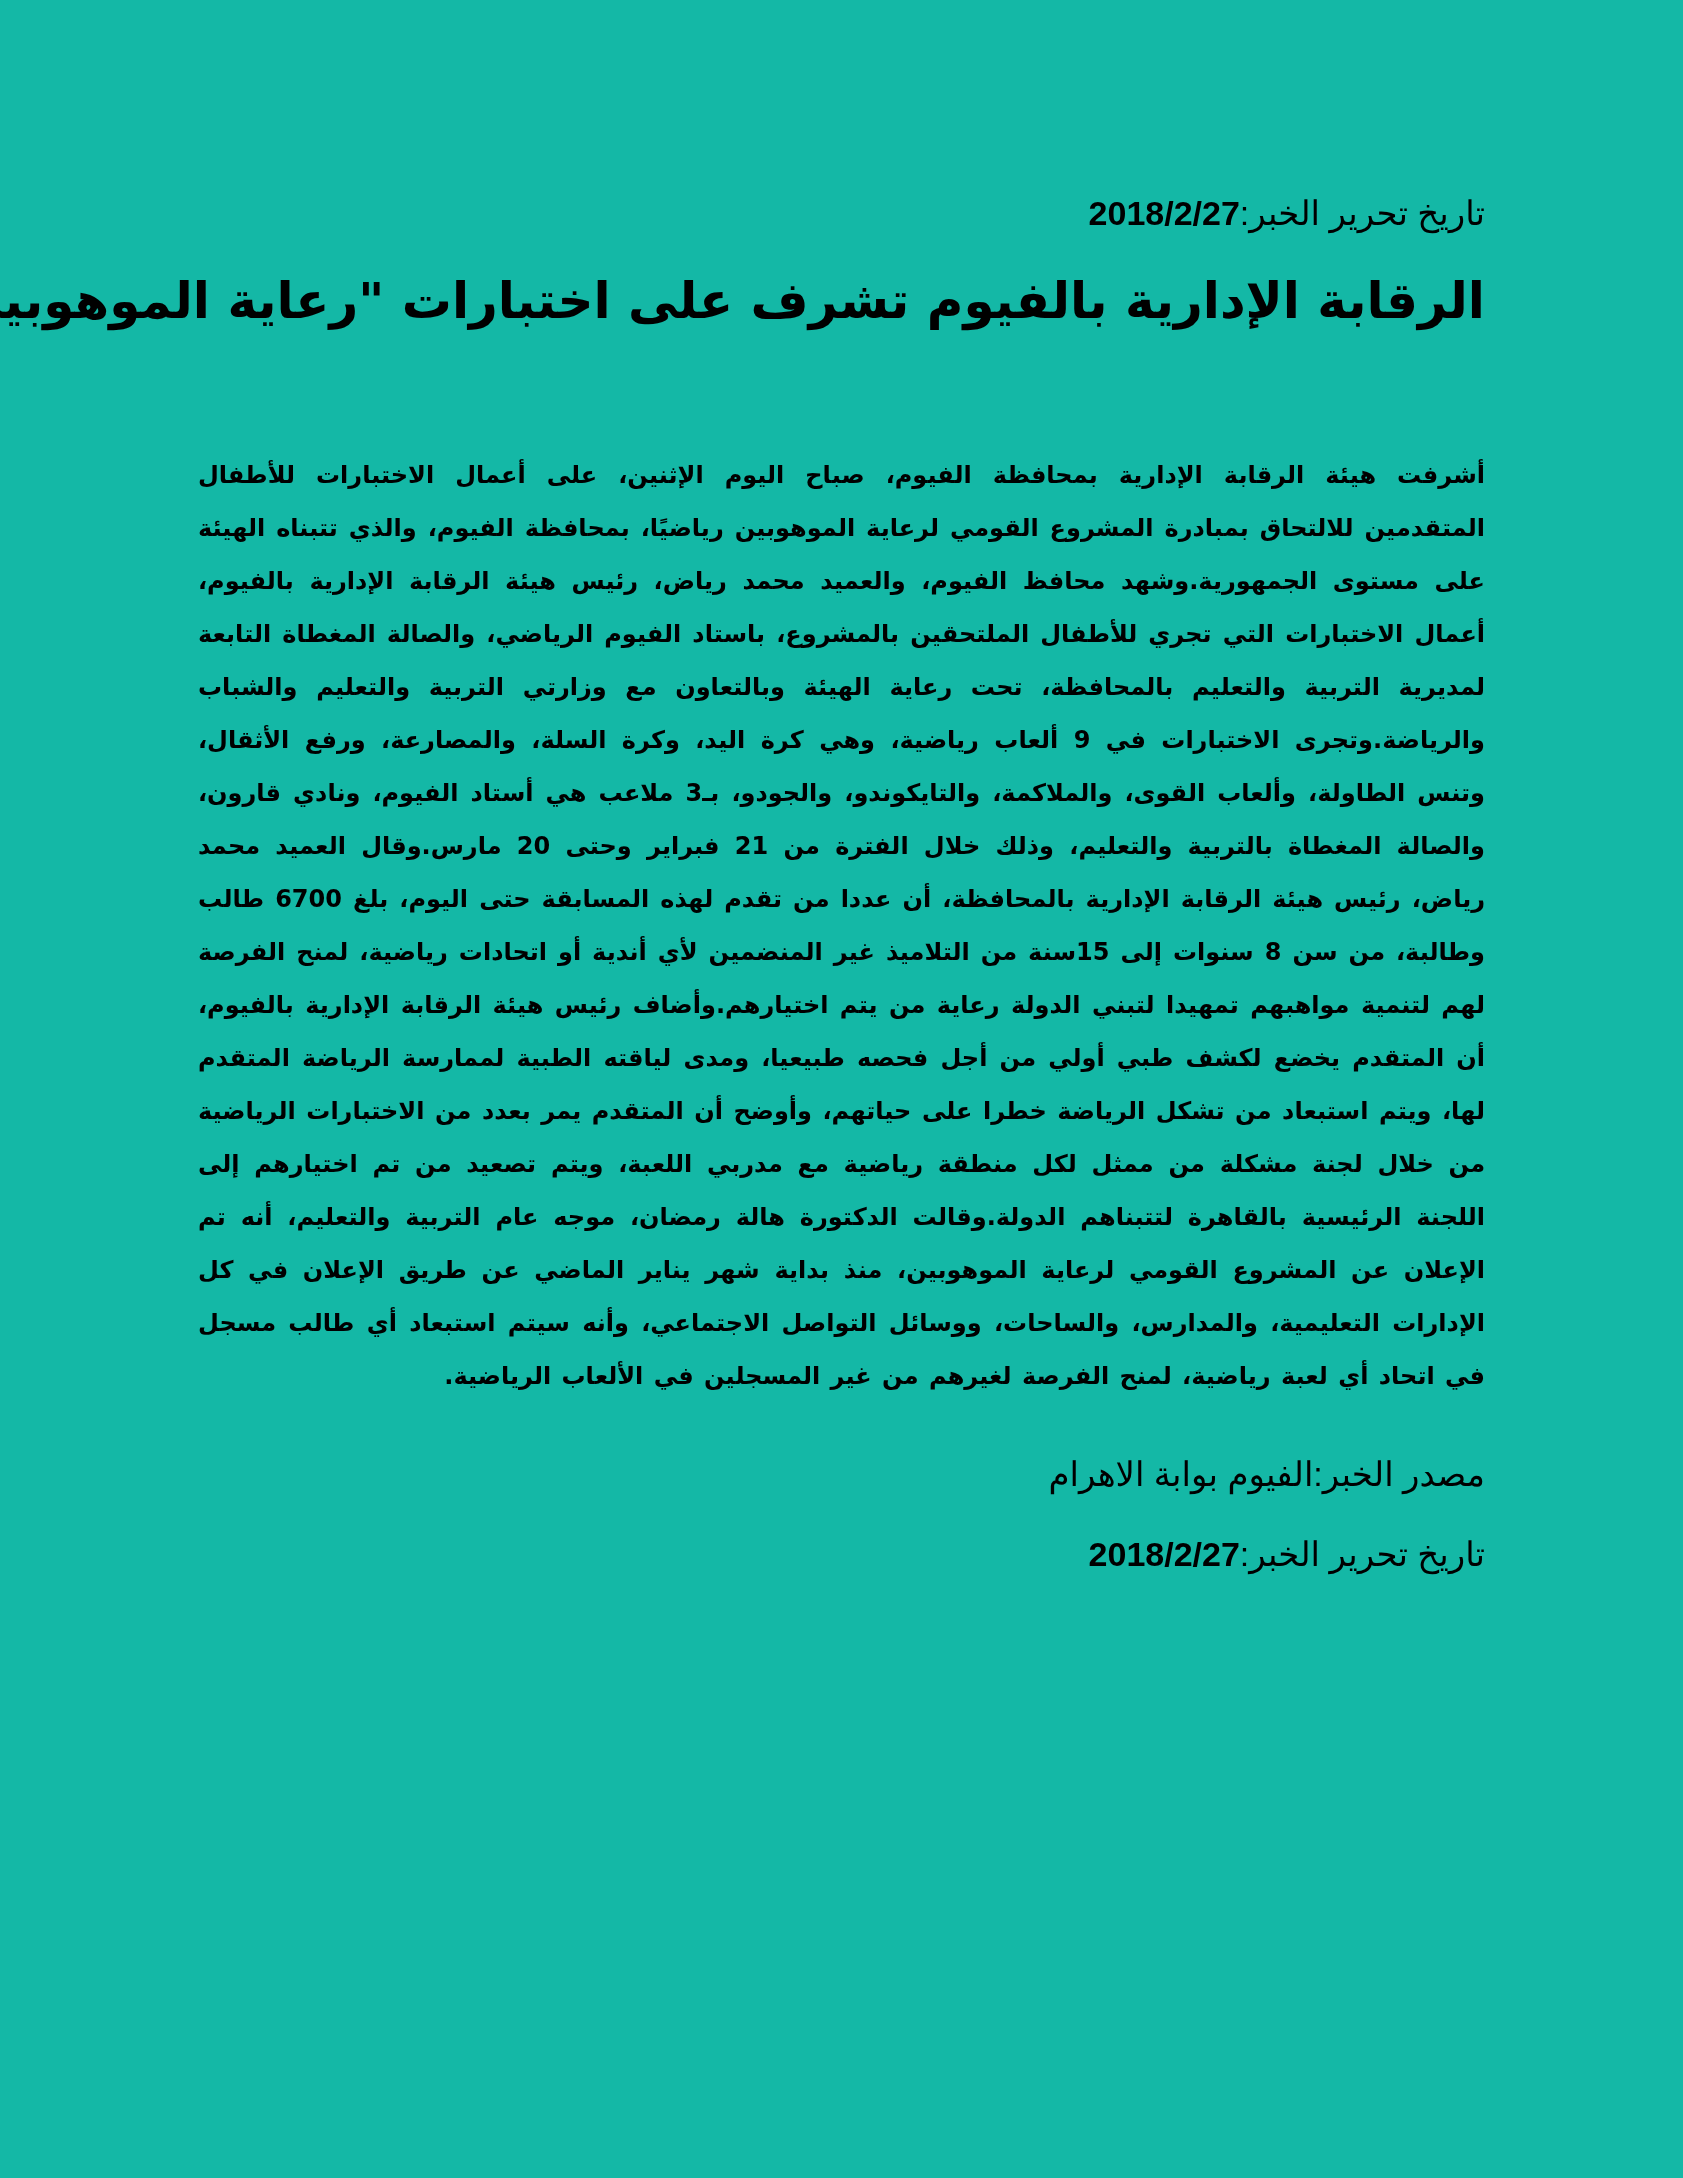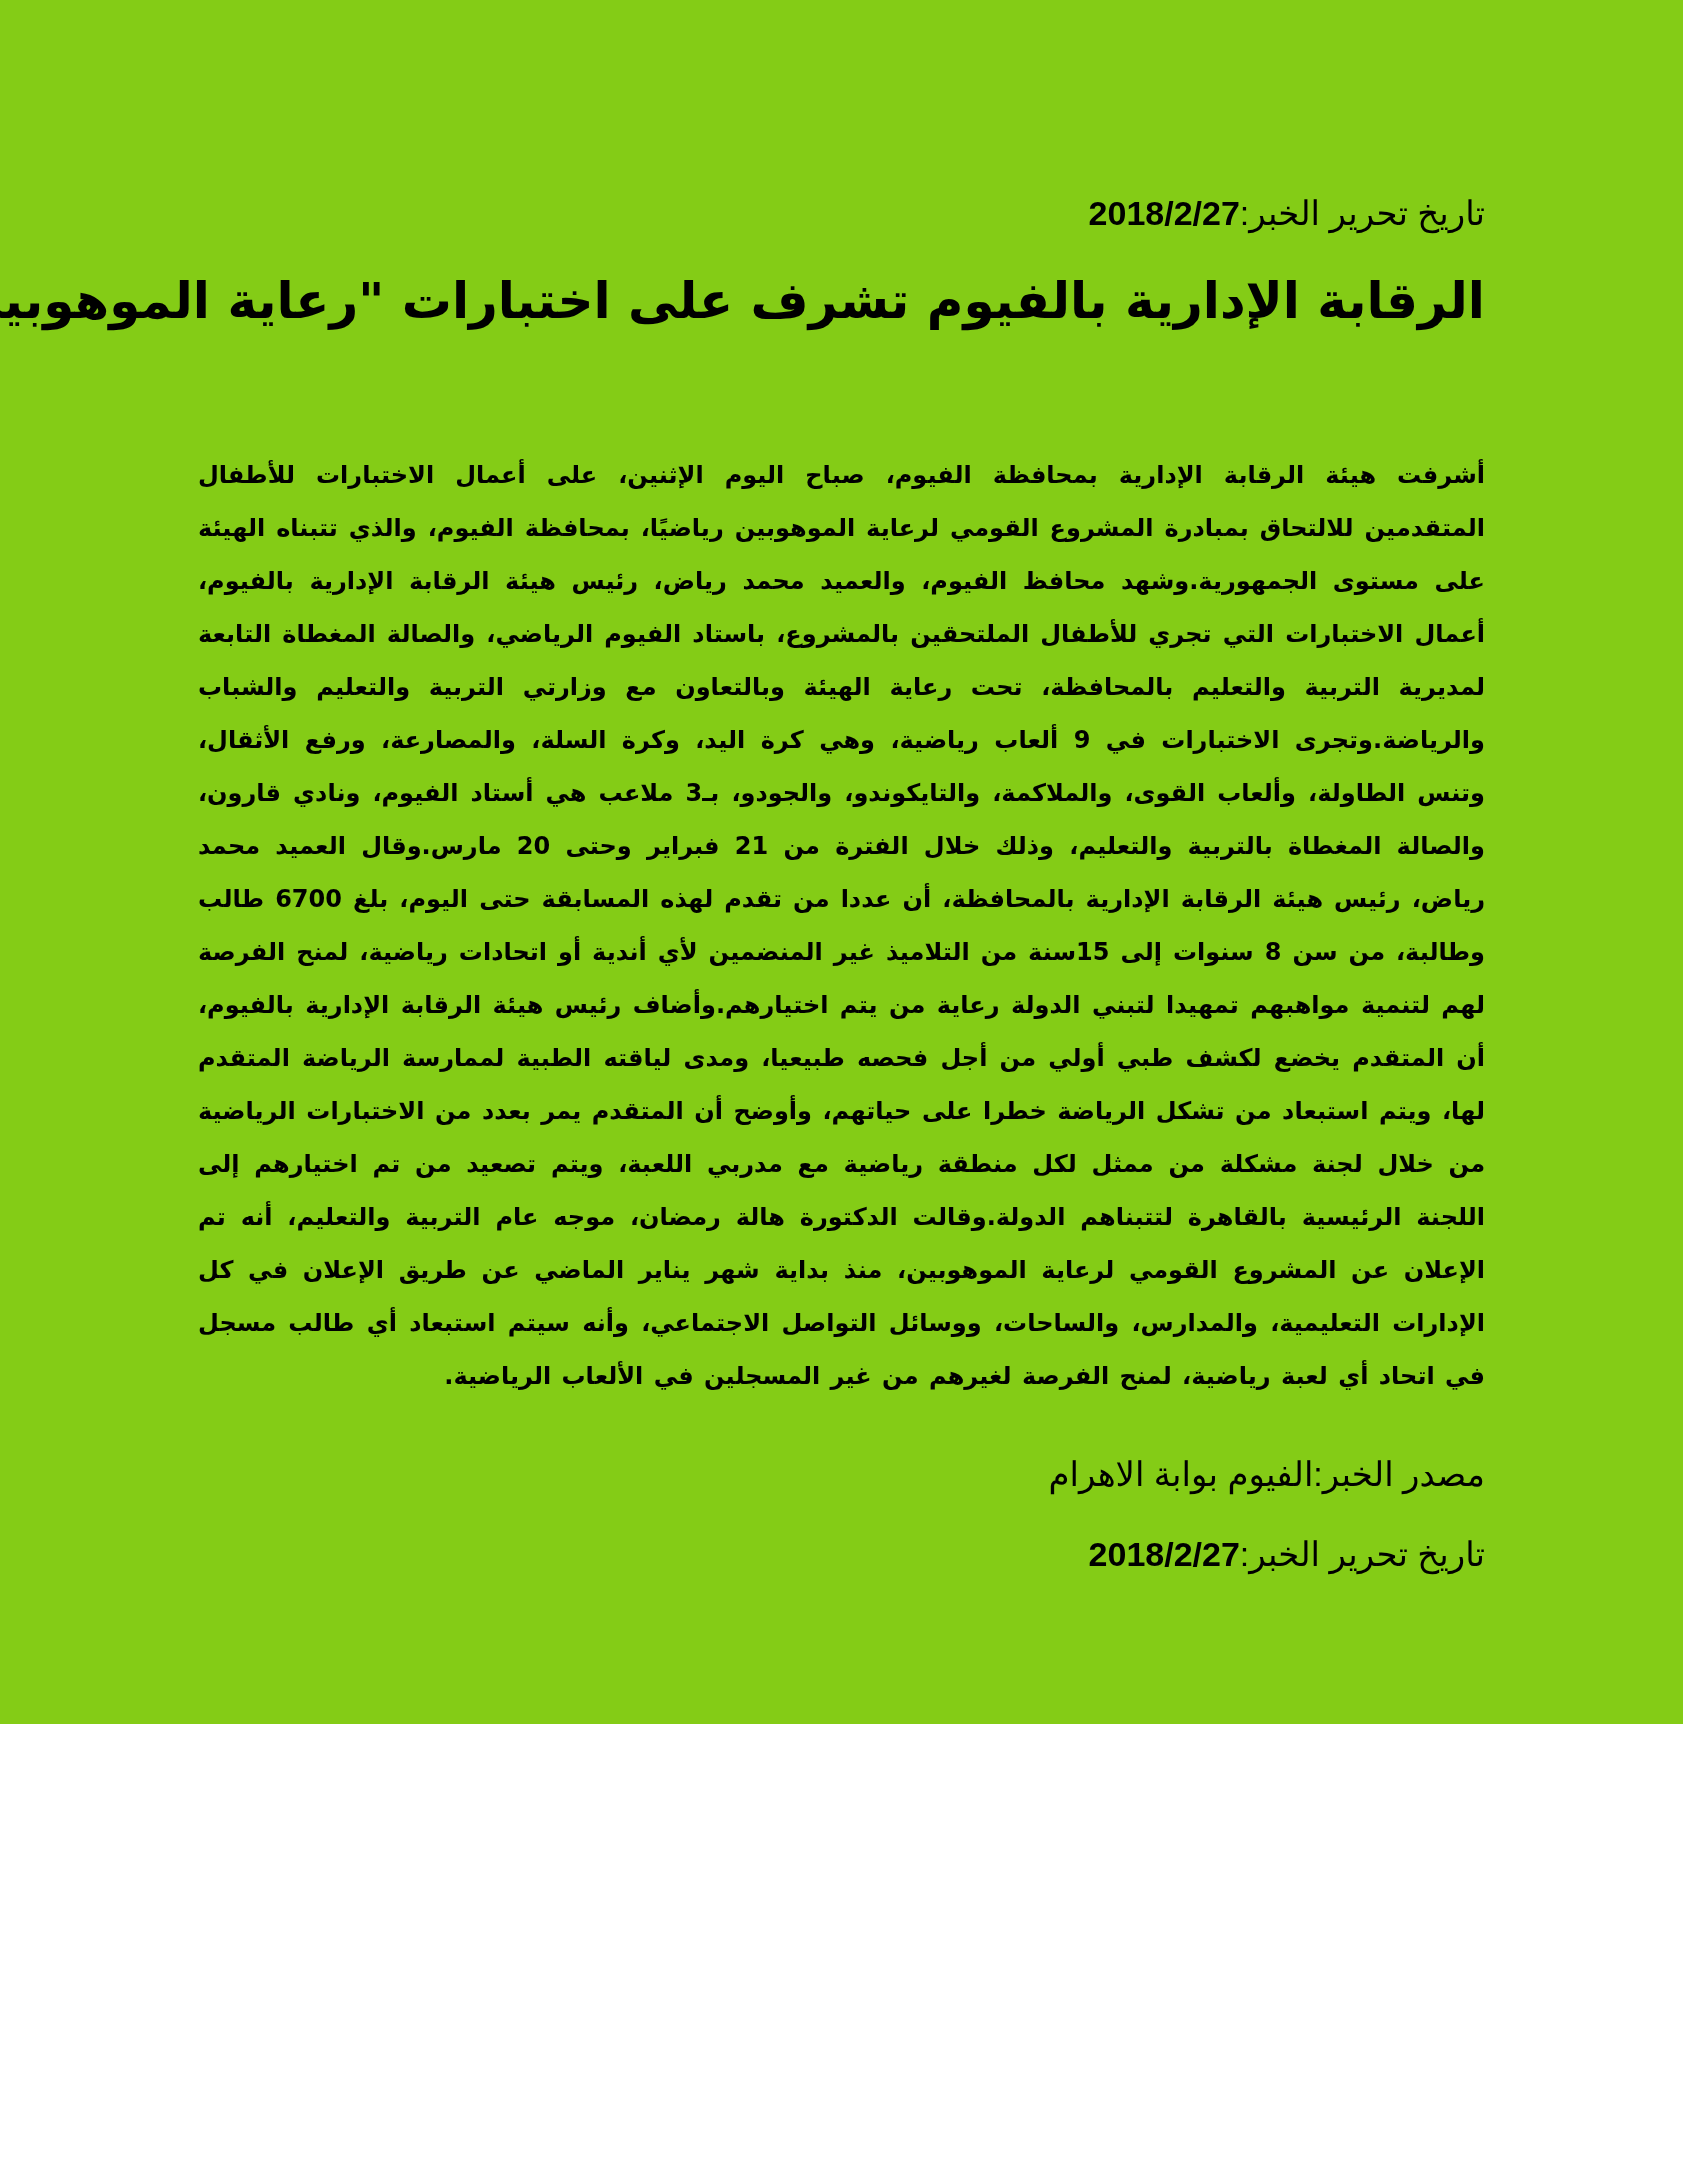--- a/index.html
+++ b/index.html
@@ -13,22 +13,22 @@
       position: relative;
       overflow: hidden;
       font-family: "DejaVu Sans", "Liberation Sans", sans-serif;
       color: #000000;
     }
     .page {
       position: absolute;
       left: 0;
       top: 0;
       width: 1683px;
-      height: 1724px;
-      background: #84cc16;
+      height: 2178px;
+      background: #14b8a6;
     }
     .date-line {
       position: absolute;
       right: 198px;
       top: 190px;
       direction: rtl;
       text-align: right;
       font-family: "Liberation Sans", sans-serif;
       font-size: 34px;
       line-height: 46px;

